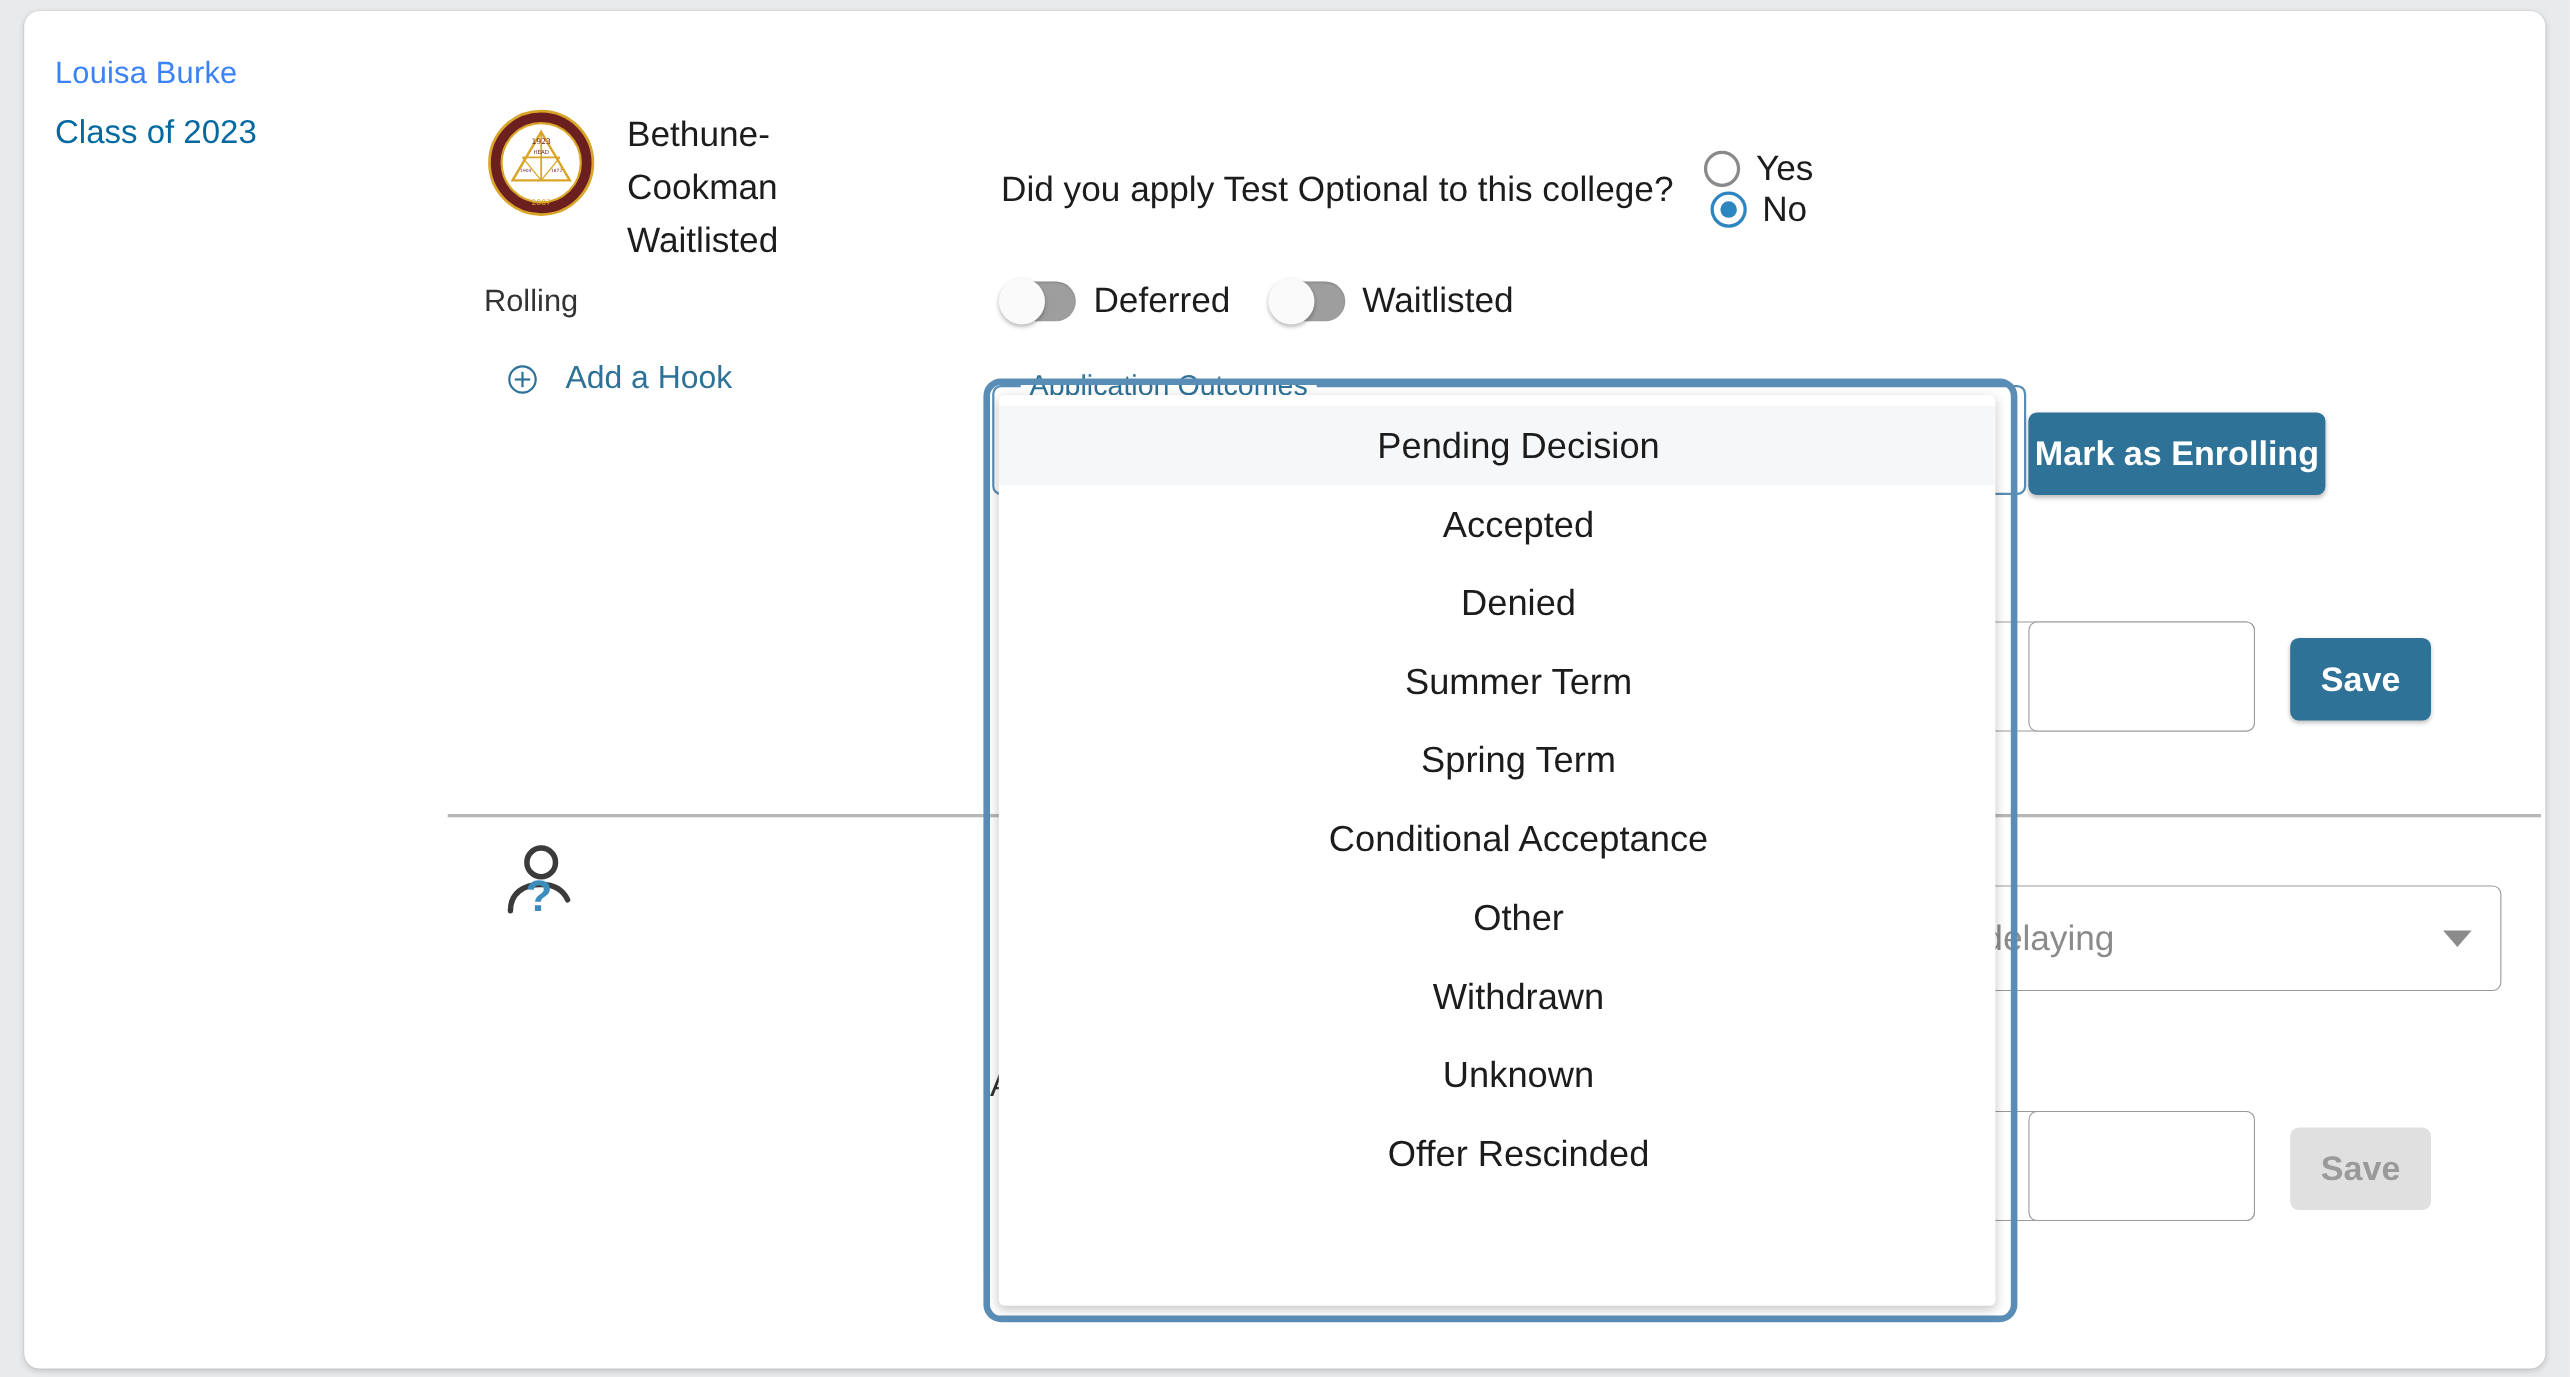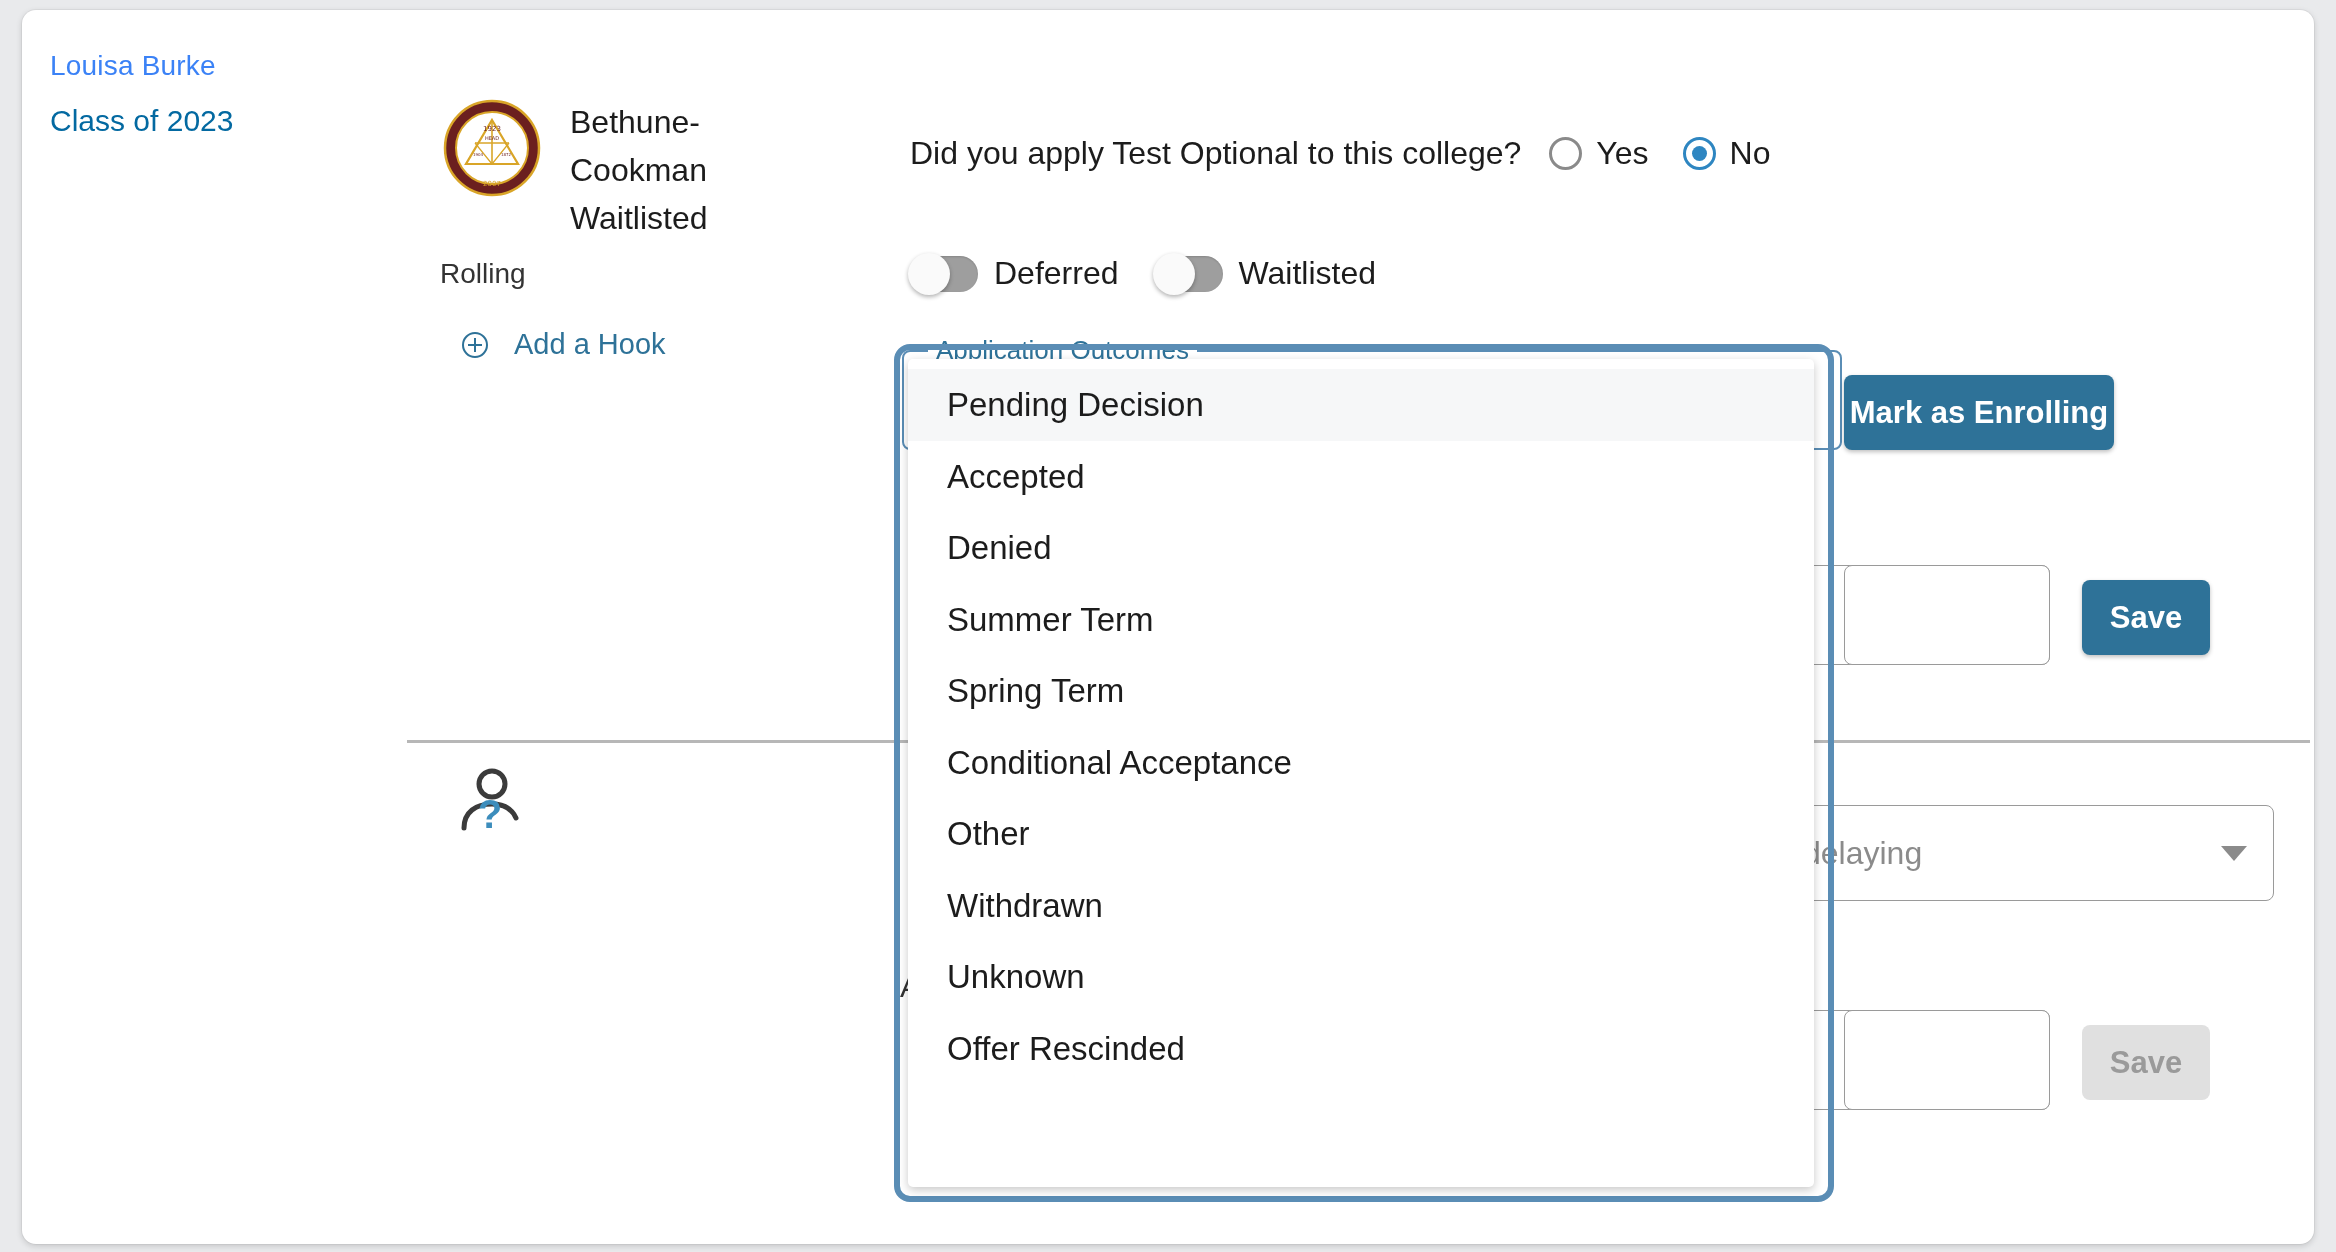--- a/index.html
+++ b/index.html
@@ -59,21 +59,21 @@
   }
   .add-hook .plus-circle:before { left: 50%; top: 4px; bottom: 4px; width: 2px; margin-left: -1px; }
   .add-hook .plus-circle:after  { top: 50%; left: 4px; right: 4px; height: 2px; margin-top: -1px; }
 
   
   .test-optional-row {
     position: absolute; left: 888px; top: 125px;
     display: flex; align-items: center;
   }
   .to-label { font-size: 32px; color: #1c1c1c; }
-  .radio-group { display: flex; align-items: center; margin-left: 28px; }
+  .radio-group { display: flex; align-items: center; margin-left: 28px; flex-direction: column; }
   .radio-opt { display: flex; align-items: center; margin-right: 34px; cursor: pointer; }
   .radio-dot {
     width: 33px; height: 33px; border-radius: 50%;
     border: 3px solid #8a8a8a; background: #fff;
     display: inline-block; position: relative; margin-right: 14px;
   }
   .radio-dot.checked { border-color: #2e86c1; }
   .radio-dot.checked:after {
     content: ""; position: absolute; left: 50%; top: 50%;
     width: 15px; height: 15px; margin: -7.5px 0 0 -7.5px;
@@ -128,20 +128,21 @@
     border: 6px solid #5a8db5; border-radius: 16px;
     background: transparent;
   }
   .dropdown-panel {
     position: absolute; left: 886px; top: 349px;
     width: 906px; height: 828px;
     background: #ffffff;
     border-radius: 5px;
     box-shadow: 0 3px 10px rgba(0,0,0,0.22);
     overflow: hidden;
+    text-align: center;
   }
   .dd-option {
     height: 71.5px; line-height: 71.5px;
     padding-left: 39px;
     font-size: 33px; color: #1c1c1c;
     cursor: pointer; white-space: nowrap;
   }
   .dd-option.highlighted { background: #f6f7f8; }
   .dd-top-pad { height: 10px; }
 

